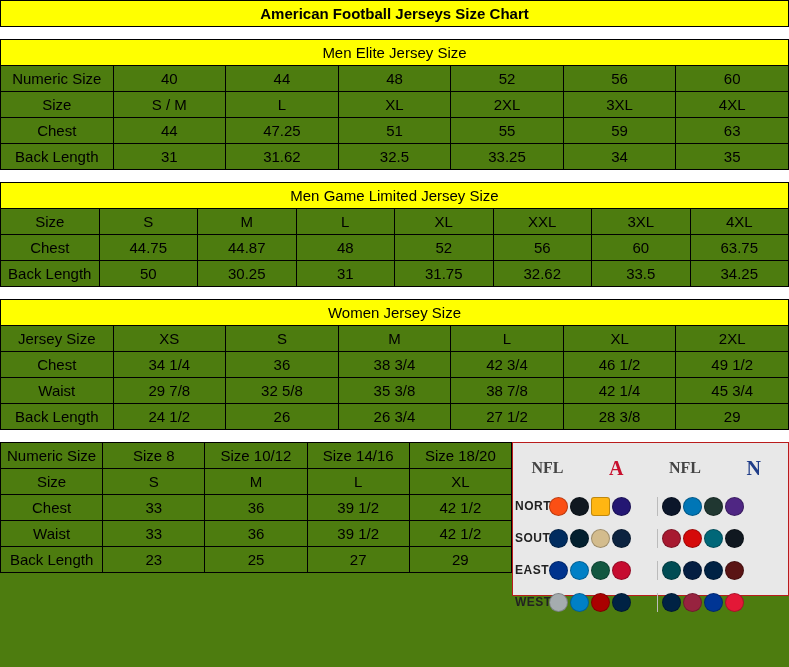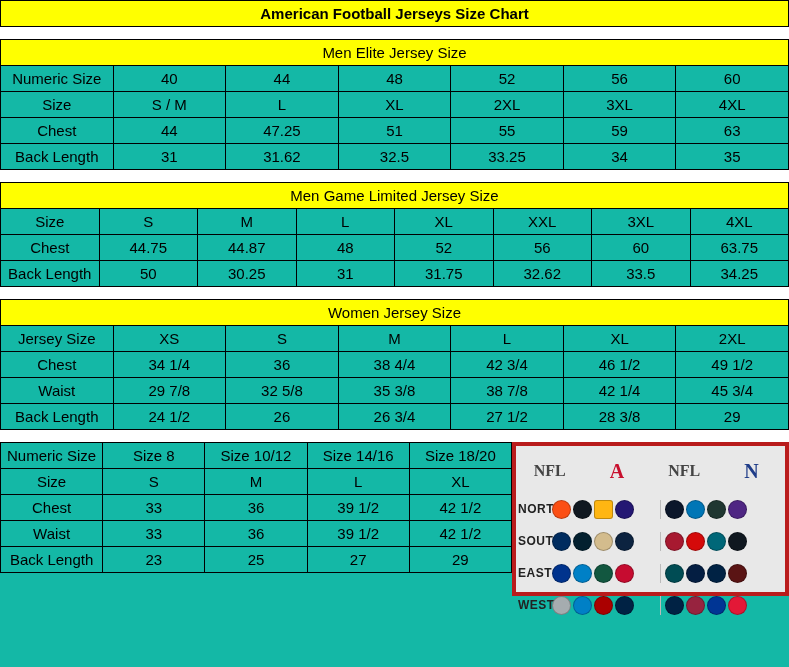--- a/index.html
+++ b/index.html
@@ -11,21 +11,21 @@
     width: 789px;
     height: 667px;
     font-family: "Liberation Sans", sans-serif;
     color: #000000;
     overflow: hidden;
   }
   .page {
     position: relative;
     width: 789px;
     height: 667px;
-    background: #14b8a6;
+    background: #4d7c0f;
   }
   
   table.chart {
     border-collapse: collapse;
     table-layout: fixed;
     width: 789px;
   }
   table.chart td {
     border: 1px solid #000000;
     text-align: center;
@@ -60,21 +60,21 @@
     display: flex;
     align-items: flex-start;
     width: 789px;
   }
   .youth-block { width: 512px; }
   .youth-block table.chart { width: 512px; }
 
   .nfl-block {
     width: 277px;
     background: #e8e8e8;
-    border: 4px solid #b91c1c;
+    border: 1px solid #b91c1c;
     box-sizing: border-box;
     height: 154px;
     position: relative;
   }
   .conf-row {
     display: flex;
     align-items: center;
     justify-content: space-around;
     height: 44px;
     padding-top: 3px;
@@ -232,21 +232,21 @@
       <td>S</td>
       <td>M</td>
       <td>L</td>
       <td>XL</td>
       <td>2XL</td>
     </tr>
     <tr>
       <td>Chest</td>
       <td>34 1/4</td>
       <td>36</td>
-      <td>38 4/4</td>
+      <td>38 3/4</td>
       <td>42 3/4</td>
       <td>46 1/2</td>
       <td>49 1/2</td>
     </tr>
     <tr>
       <td>Waist</td>
       <td>29 7/8</td>
       <td>32 5/8</td>
       <td>35 3/8</td>
       <td>38 7/8</td>

